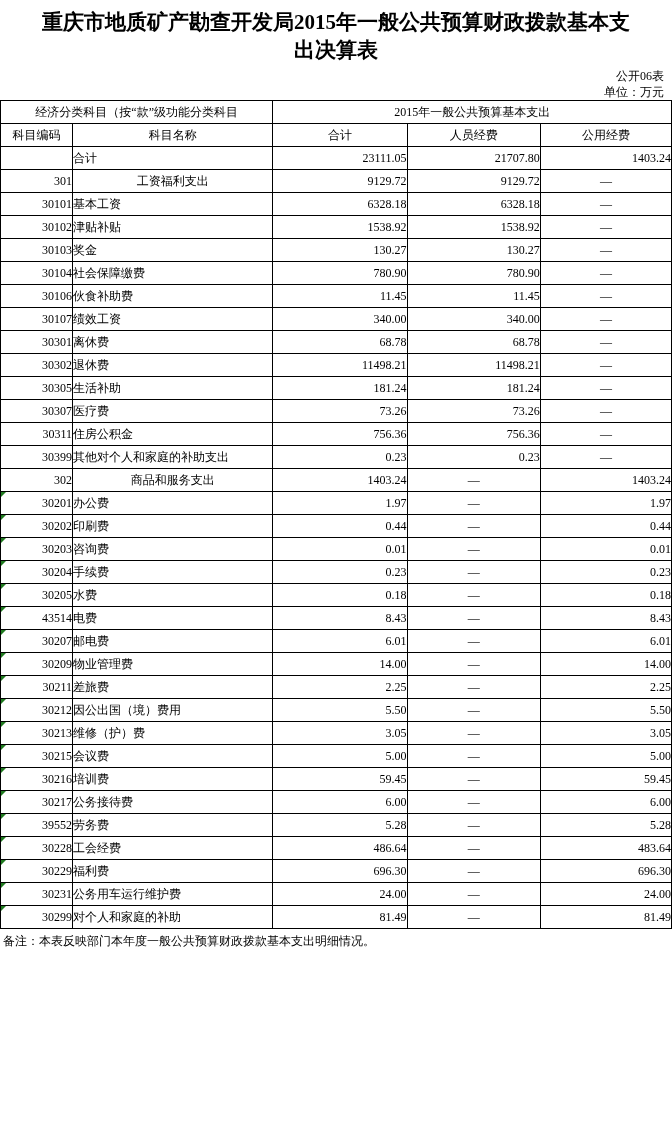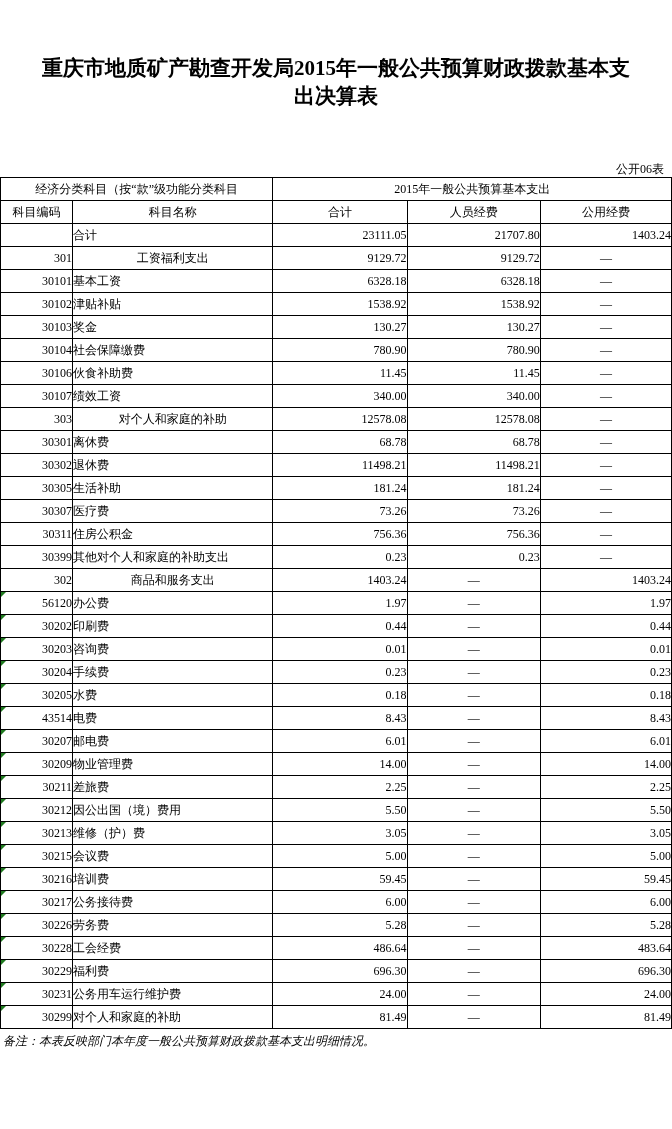--- a/index.html
+++ b/index.html
@@ -21,29 +21,27 @@
     box-sizing: border-box;
   }
   .title {
     text-align: center;
     font-family: "Liberation Serif", "DejaVu Serif", serif;
     font-weight: bold;
     font-size: 21px;
     line-height: 28px;
     padding: 8px 40px 4px 40px;
     letter-spacing: 0px;
-    margin-top: 46px;
   }
   .meta {
     text-align: right;
     font-family: "Liberation Serif", "DejaVu Serif", serif;
     font-size: 12px;
     line-height: 16px;
     padding-right: 8px;
-    margin-top: 47px;
   }
   table.main {
     border-collapse: collapse;
     width: 672px;
     table-layout: fixed;
     font-family: "Liberation Serif", "DejaVu Serif", serif;
   }
   table.main td, table.main th {
     border: 1px solid #000000;
     font-size: 12px;
@@ -91,31 +89,31 @@
     width: 0;
     height: 0;
     border-top: 5px solid #1f7a1f;
     border-right: 5px solid transparent;
   }
   .footnote {
     font-family: "Liberation Serif", "DejaVu Serif", serif;
     font-size: 12px;
     line-height: 18px;
     padding: 3px 12px 0 3px;
-    font-style: italic;
   }
 </style>
 </head>
 <body>
 
 <div class="page">
 
   <div class="title">重庆市地质矿产勘查开发局2015年一般公共预算财政拨款基本支出决算表</div>
 
   <div class="meta">公开06表</div>
+  <div class="meta">单位：万元</div>
 
   <table class="main">
     <colgroup>
       <col class="col-code">
       <col class="col-name">
       <col class="col-total">
       <col class="col-person">
       <col class="col-public">
     </colgroup>
     <thead>
@@ -182,27 +180,20 @@
           <td class="center">—</td>
         </tr>
         <tr>
           <td class="c-code">30107</td>
           <td class="c-name lvl2">绩效工资</td>
           <td class="num">340.00</td>
           <td class="num">340.00</td>
           <td class="center">—</td>
         </tr>
         <tr>
-          <td class="c-code">303</td>
-          <td class="c-name lvl1">对个人和家庭的补助</td>
-          <td class="num">12578.08</td>
-          <td class="num">12578.08</td>
-          <td class="center">—</td>
-        </tr>
-        <tr>
           <td class="c-code">30301</td>
           <td class="c-name lvl2">离休费</td>
           <td class="num">68.78</td>
           <td class="num">68.78</td>
           <td class="center">—</td>
         </tr>
         <tr>
           <td class="c-code">30302</td>
           <td class="c-name lvl2">退休费</td>
           <td class="num">11498.21</td>
@@ -238,21 +229,21 @@
           <td class="center">—</td>
         </tr>
         <tr>
           <td class="c-code">302</td>
           <td class="c-name lvl1">商品和服务支出</td>
           <td class="num">1403.24</td>
           <td class="center">—</td>
           <td class="num">1403.24</td>
         </tr>
         <tr>
-          <td class="c-code mark">56120</td>
+          <td class="c-code mark">30201</td>
           <td class="c-name lvl2">办公费</td>
           <td class="num">1.97</td>
           <td class="center">—</td>
           <td class="num">1.97</td>
         </tr>
         <tr>
           <td class="c-code mark">30202</td>
           <td class="c-name lvl2">印刷费</td>
           <td class="num">0.44</td>
           <td class="center">—</td>
@@ -336,21 +327,21 @@
           <td class="num">59.45</td>
         </tr>
         <tr>
           <td class="c-code mark">30217</td>
           <td class="c-name lvl2">公务接待费</td>
           <td class="num">6.00</td>
           <td class="center">—</td>
           <td class="num">6.00</td>
         </tr>
         <tr>
-          <td class="c-code mark">30226</td>
+          <td class="c-code mark">39552</td>
           <td class="c-name lvl2">劳务费</td>
           <td class="num">5.28</td>
           <td class="center">—</td>
           <td class="num">5.28</td>
         </tr>
         <tr>
           <td class="c-code mark">30228</td>
           <td class="c-name lvl2">工会经费</td>
           <td class="num">486.64</td>
           <td class="center">—</td>

